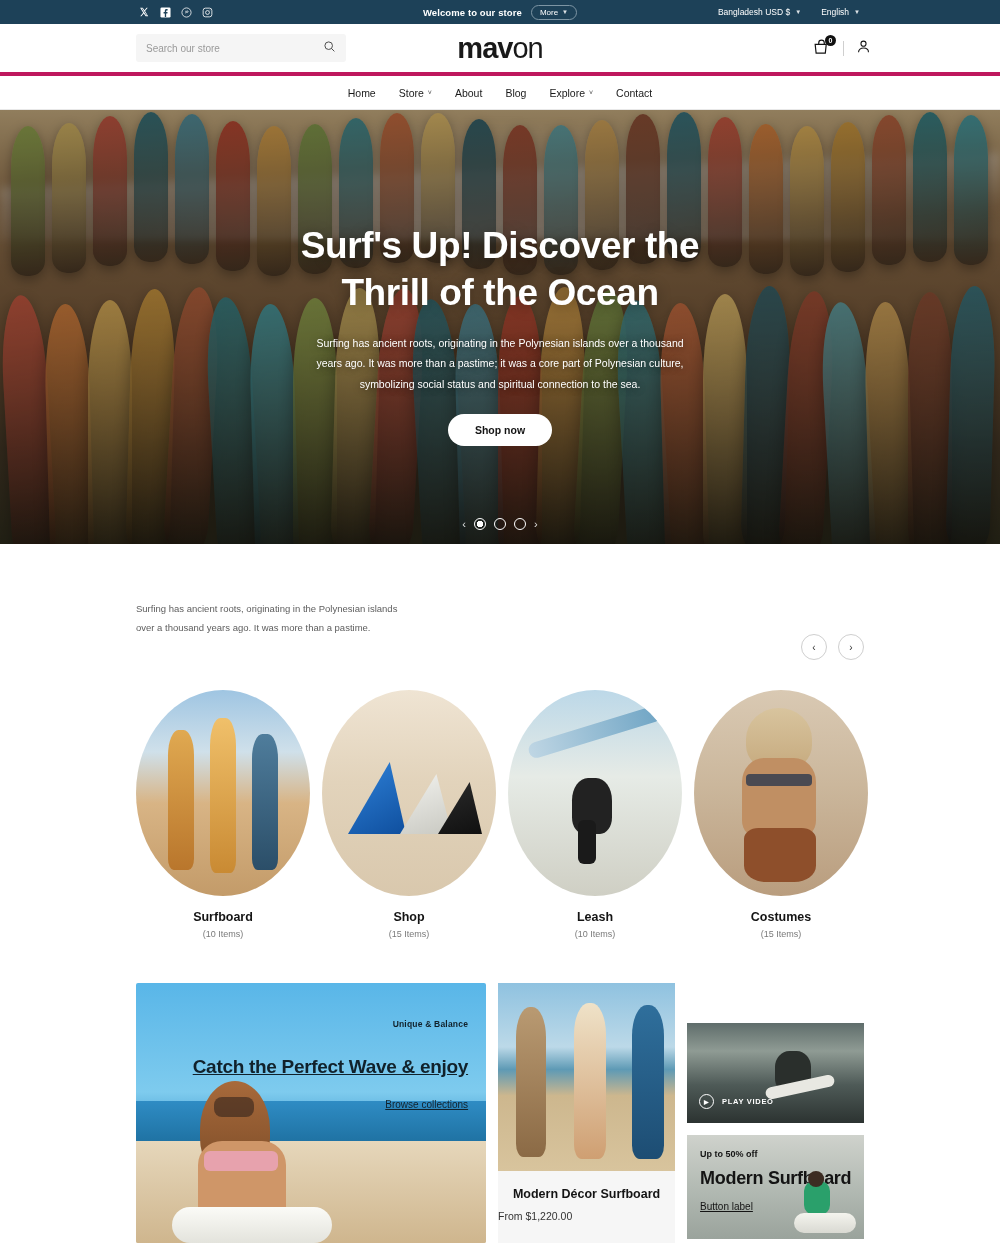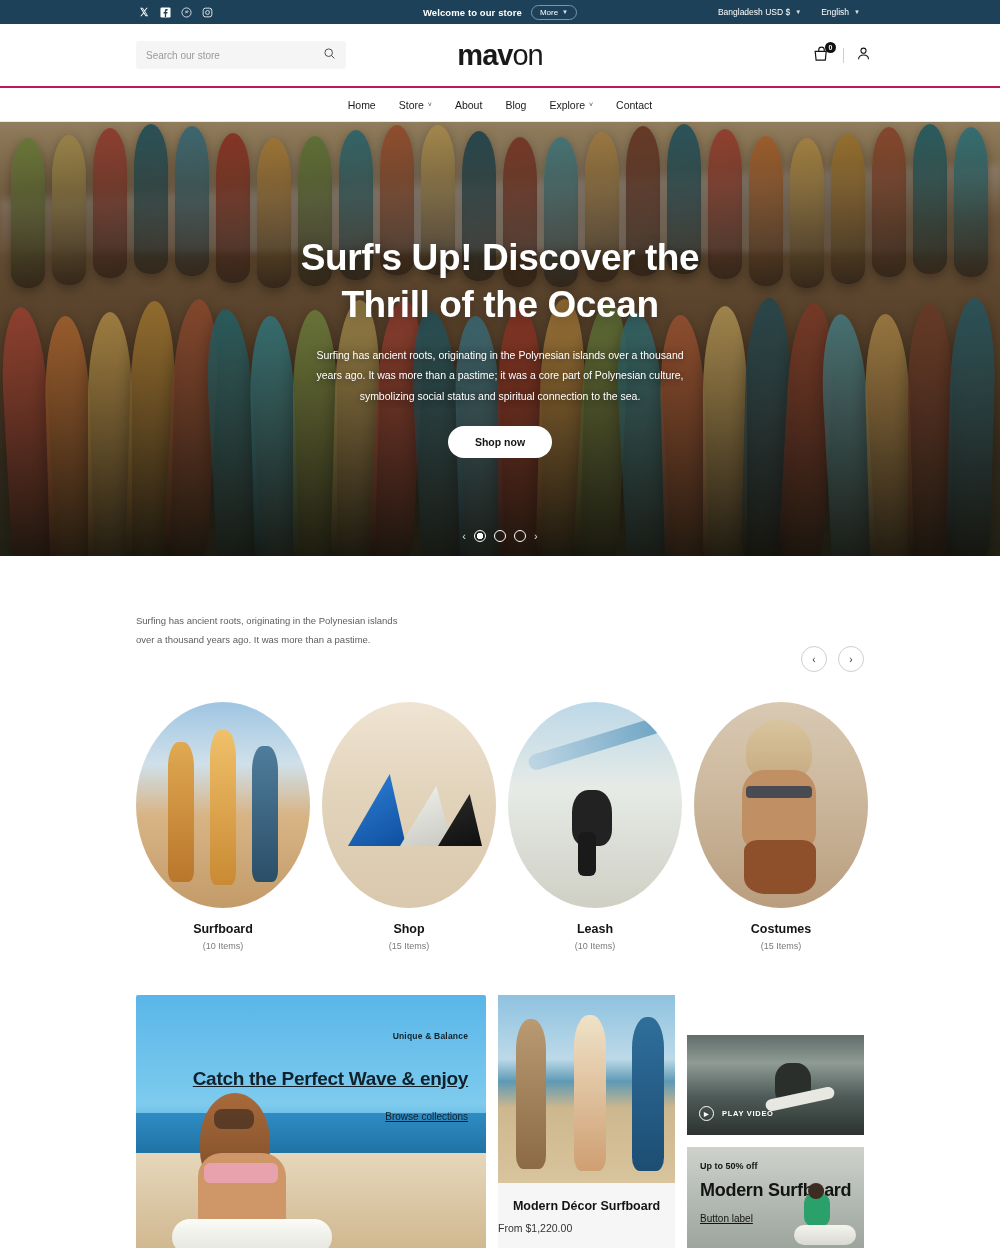--- a/index.html
+++ b/index.html
@@ -32,22 +32,22 @@
   }
   .topright {
     margin-left: auto; margin-right: 140px; display: flex; gap: 20px; align-items: center;
     font-size: 8.5px; position: relative; z-index: 2;
   }
   .sel { display: flex; align-items: center; gap: 5px; }
   .caret { font-size: 6px; opacity: .85; }
 
   
   .header {
-    height: 64px; background: #fff; display: flex; align-items: center;
-    position: relative; border-bottom: 2px solid #be185d;
+    height: 52px; background: #fff; display: flex; align-items: center;
+    position: relative; border-bottom: 4px solid #be185d;
   }
   .searchbox {
     margin-left: 136px; width: 210px; height: 28px; background: #f5f5f5;
     border-radius: 3px; display: flex; align-items: center; padding: 0 10px;
   }
   .searchbox input {
     border: 0; background: transparent; outline: none; flex: 1;
     font-size: 10px; font-family: inherit; color: #444;
   }
   .searchbox input::placeholder { color: #9a9a9a; }

